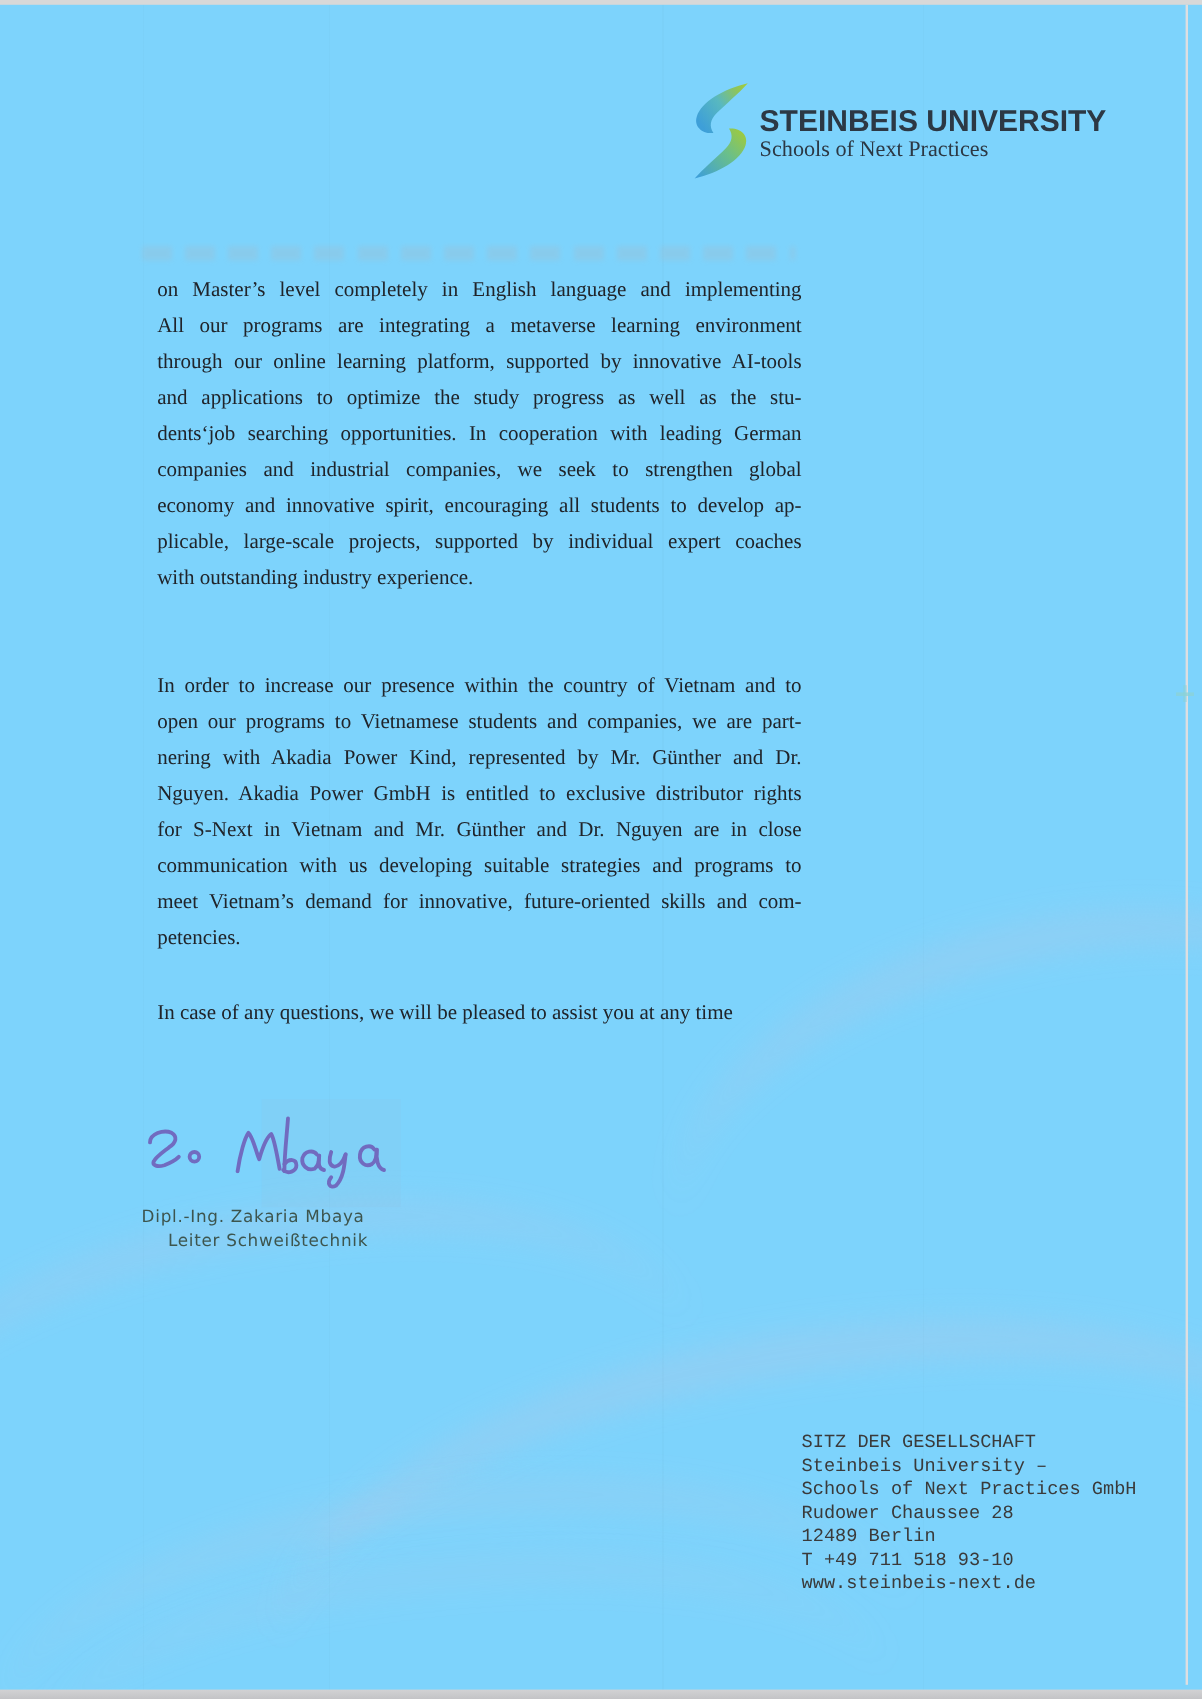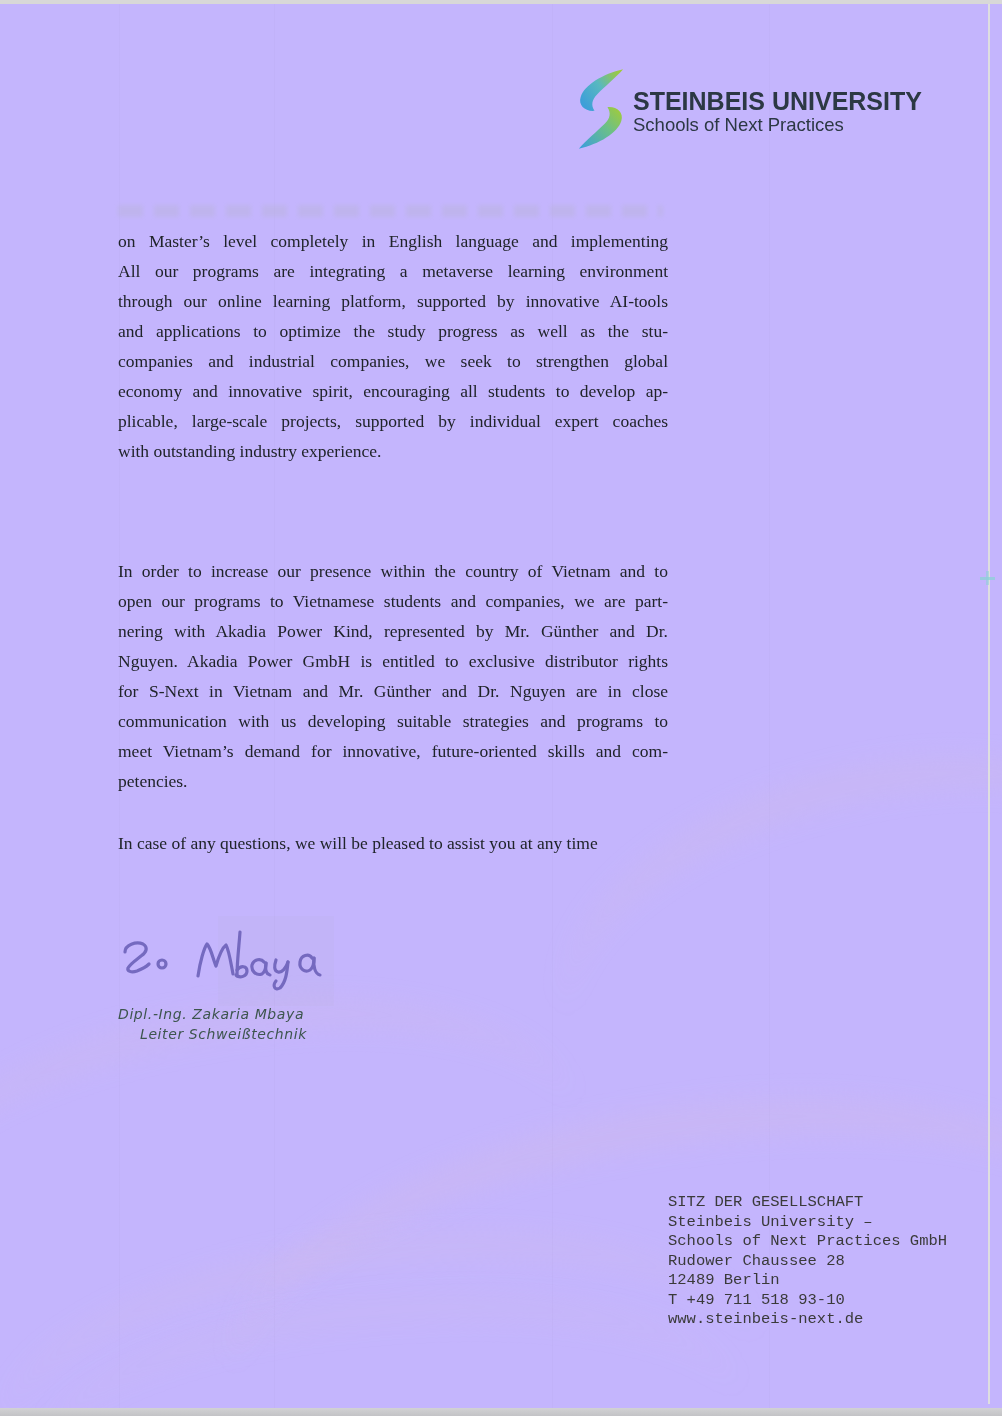--- a/index.html
+++ b/index.html
@@ -1,18 +1,18 @@
 <!DOCTYPE html>
 <html><head>
 <meta charset="utf-8">
 <style>
   html,body{margin:0;padding:0;background:#ffffff;}
   .page{
     position:relative;width:1002px;height:1416px;overflow:hidden;
-    background:#c4b5fd;font-family:"Liberation Serif",serif;
+    background:#7dd3fc;font-family:"Liberation Serif",serif;
   }
   
   .edge-top{position:absolute;left:0;top:0;width:1002px;height:4px;background:#d8d8d8;z-index:6;}
   .edge-bottom{position:absolute;left:0;top:1408px;width:1002px;height:8px;background:linear-gradient(#d2d2d4,#c3c3c6);z-index:6;}
   .edge-right{position:absolute;left:988px;top:4px;width:2px;height:1400px;background:#dedee0;z-index:6;}
   .streaks{position:absolute;inset:0;z-index:1;pointer-events:none;
     background:
       linear-gradient(90deg,transparent 119px,rgba(0,0,0,0.015) 119px,rgba(0,0,0,0.015) 120px,transparent 120px),
       linear-gradient(90deg,transparent 274px,rgba(0,0,0,0.015) 274px,rgba(0,0,0,0.015) 275px,transparent 275px),
       linear-gradient(90deg,transparent 552px,rgba(0,0,0,0.015) 552px,rgba(0,0,0,0.015) 553px,transparent 553px),
@@ -24,35 +24,35 @@
   .sw1{left:560px;top:770px;width:620px;height:320px;border-top:30px solid rgba(216,190,214,0.20);transform:rotate(-14deg);}
   .sw2{left:-120px;top:1010px;width:700px;height:300px;border-top:26px solid rgba(216,190,214,0.18);transform:rotate(-10deg);}
   .sw3{left:230px;top:1110px;width:900px;height:360px;border-top:34px solid rgba(218,192,216,0.20);transform:rotate(-9deg);}
   .sw4{left:0px;top:1240px;width:760px;height:280px;border-top:24px solid rgba(216,190,214,0.16);transform:rotate(-7deg);}
   .sw5{left:40px;top:1300px;width:700px;height:240px;border-top:20px solid rgba(214,188,212,0.14);transform:rotate(-5deg);}
   
   .logo{position:absolute;left:577px;top:66px;display:flex;align-items:flex-start;z-index:3;}
   .logo-mark{width:48px;height:86px;flex:0 0 auto;}
   .logo-text{margin-left:8px;padding-top:22px;font-family:"Liberation Sans",sans-serif;color:#2c3844;}
   .logo-title{font-size:25px;font-weight:bold;line-height:26px;white-space:nowrap;}
-  .logo-sub{font-size:18.5px;line-height:22px;white-space:nowrap;}
+  .logo-sub{font-size:18.5px;line-height:22px;white-space:nowrap;font-family:Liberation Serif, serif;}
   
   .ghost-line{position:absolute;left:118px;top:205px;width:545px;height:12px;border-radius:2px;
     background:repeating-linear-gradient(90deg,rgba(176,179,186,0.42) 0px,rgba(176,179,186,0.42) 25px,rgba(255,255,255,0) 25px,rgba(255,255,255,0) 36px);
     filter:blur(2px);opacity:0.55;z-index:2;}
   
   .para{position:absolute;left:118px;width:550px;z-index:2;color:#20242a;font-size:17.5px;}
   .p1{top:226px;} .p2{top:556px;} .p3{top:828px;}
-  .line{height:30px;line-height:30px;text-align:justify;text-align-last:justify;white-space:normal;}
+  .line{height:30px;line-height:30px;text-align:justify;text-align-last:justify;white-space:normal;margin-left:13px;}
   .line.last{text-align:right;text-align-last:left;}
   
   .paste-box{position:absolute;left:218px;top:916px;width:116px;height:90px;background:rgba(165,165,178,0.07);z-index:1;}
   .signature{position:absolute;left:112px;top:918px;width:215px;height:88px;z-index:3;}
   .sig-name{position:absolute;left:118px;top:1004px;z-index:3;color:#3d554e;
-    font-family:"DejaVu Sans",sans-serif;font-size:14px;letter-spacing:0.6px;line-height:20px;font-style:italic;}
+    font-family:"DejaVu Sans",sans-serif;font-size:14px;letter-spacing:0.6px;line-height:20px;}
   .sig-title{margin-left:22px;}
   
   .footer{position:absolute;left:668px;top:1193px;z-index:3;color:#3a3a3a;
     font-family:Liberation Mono, monospace;font-size:15.5px;line-height:19.5px;}
 </style>
 </head>
 <body>
 
 <div class="page">
 
@@ -87,20 +87,21 @@
     </div>
   </div>
 
   <div class="ghost-line"></div>
 
   <div class="para p1">
     <div class="line">on Master’s level completely in English language and implementing</div>
     <div class="line">All our programs are integrating a metaverse learning environment</div>
     <div class="line">through our online learning platform, supported by innovative AI-tools</div>
     <div class="line">and applications to optimize the study progress as well as the stu-</div>
+    <div class="line">dents‘job searching opportunities. In cooperation with leading German</div>
     <div class="line">companies and industrial companies, we seek to strengthen global</div>
     <div class="line">economy and innovative spirit, encouraging all students to develop ap-</div>
     <div class="line">plicable, large-scale projects, supported by individual expert coaches</div>
     <div class="line last">with outstanding industry experience.</div>
   </div>
 
   <div class="para p2">
     <div class="line">In order to increase our presence within the country of Vietnam and to</div>
     <div class="line">open our programs to Vietnamese students and companies, we are part-</div>
     <div class="line">nering with Akadia Power Kind, represented by Mr. Günther and Dr.</div>

